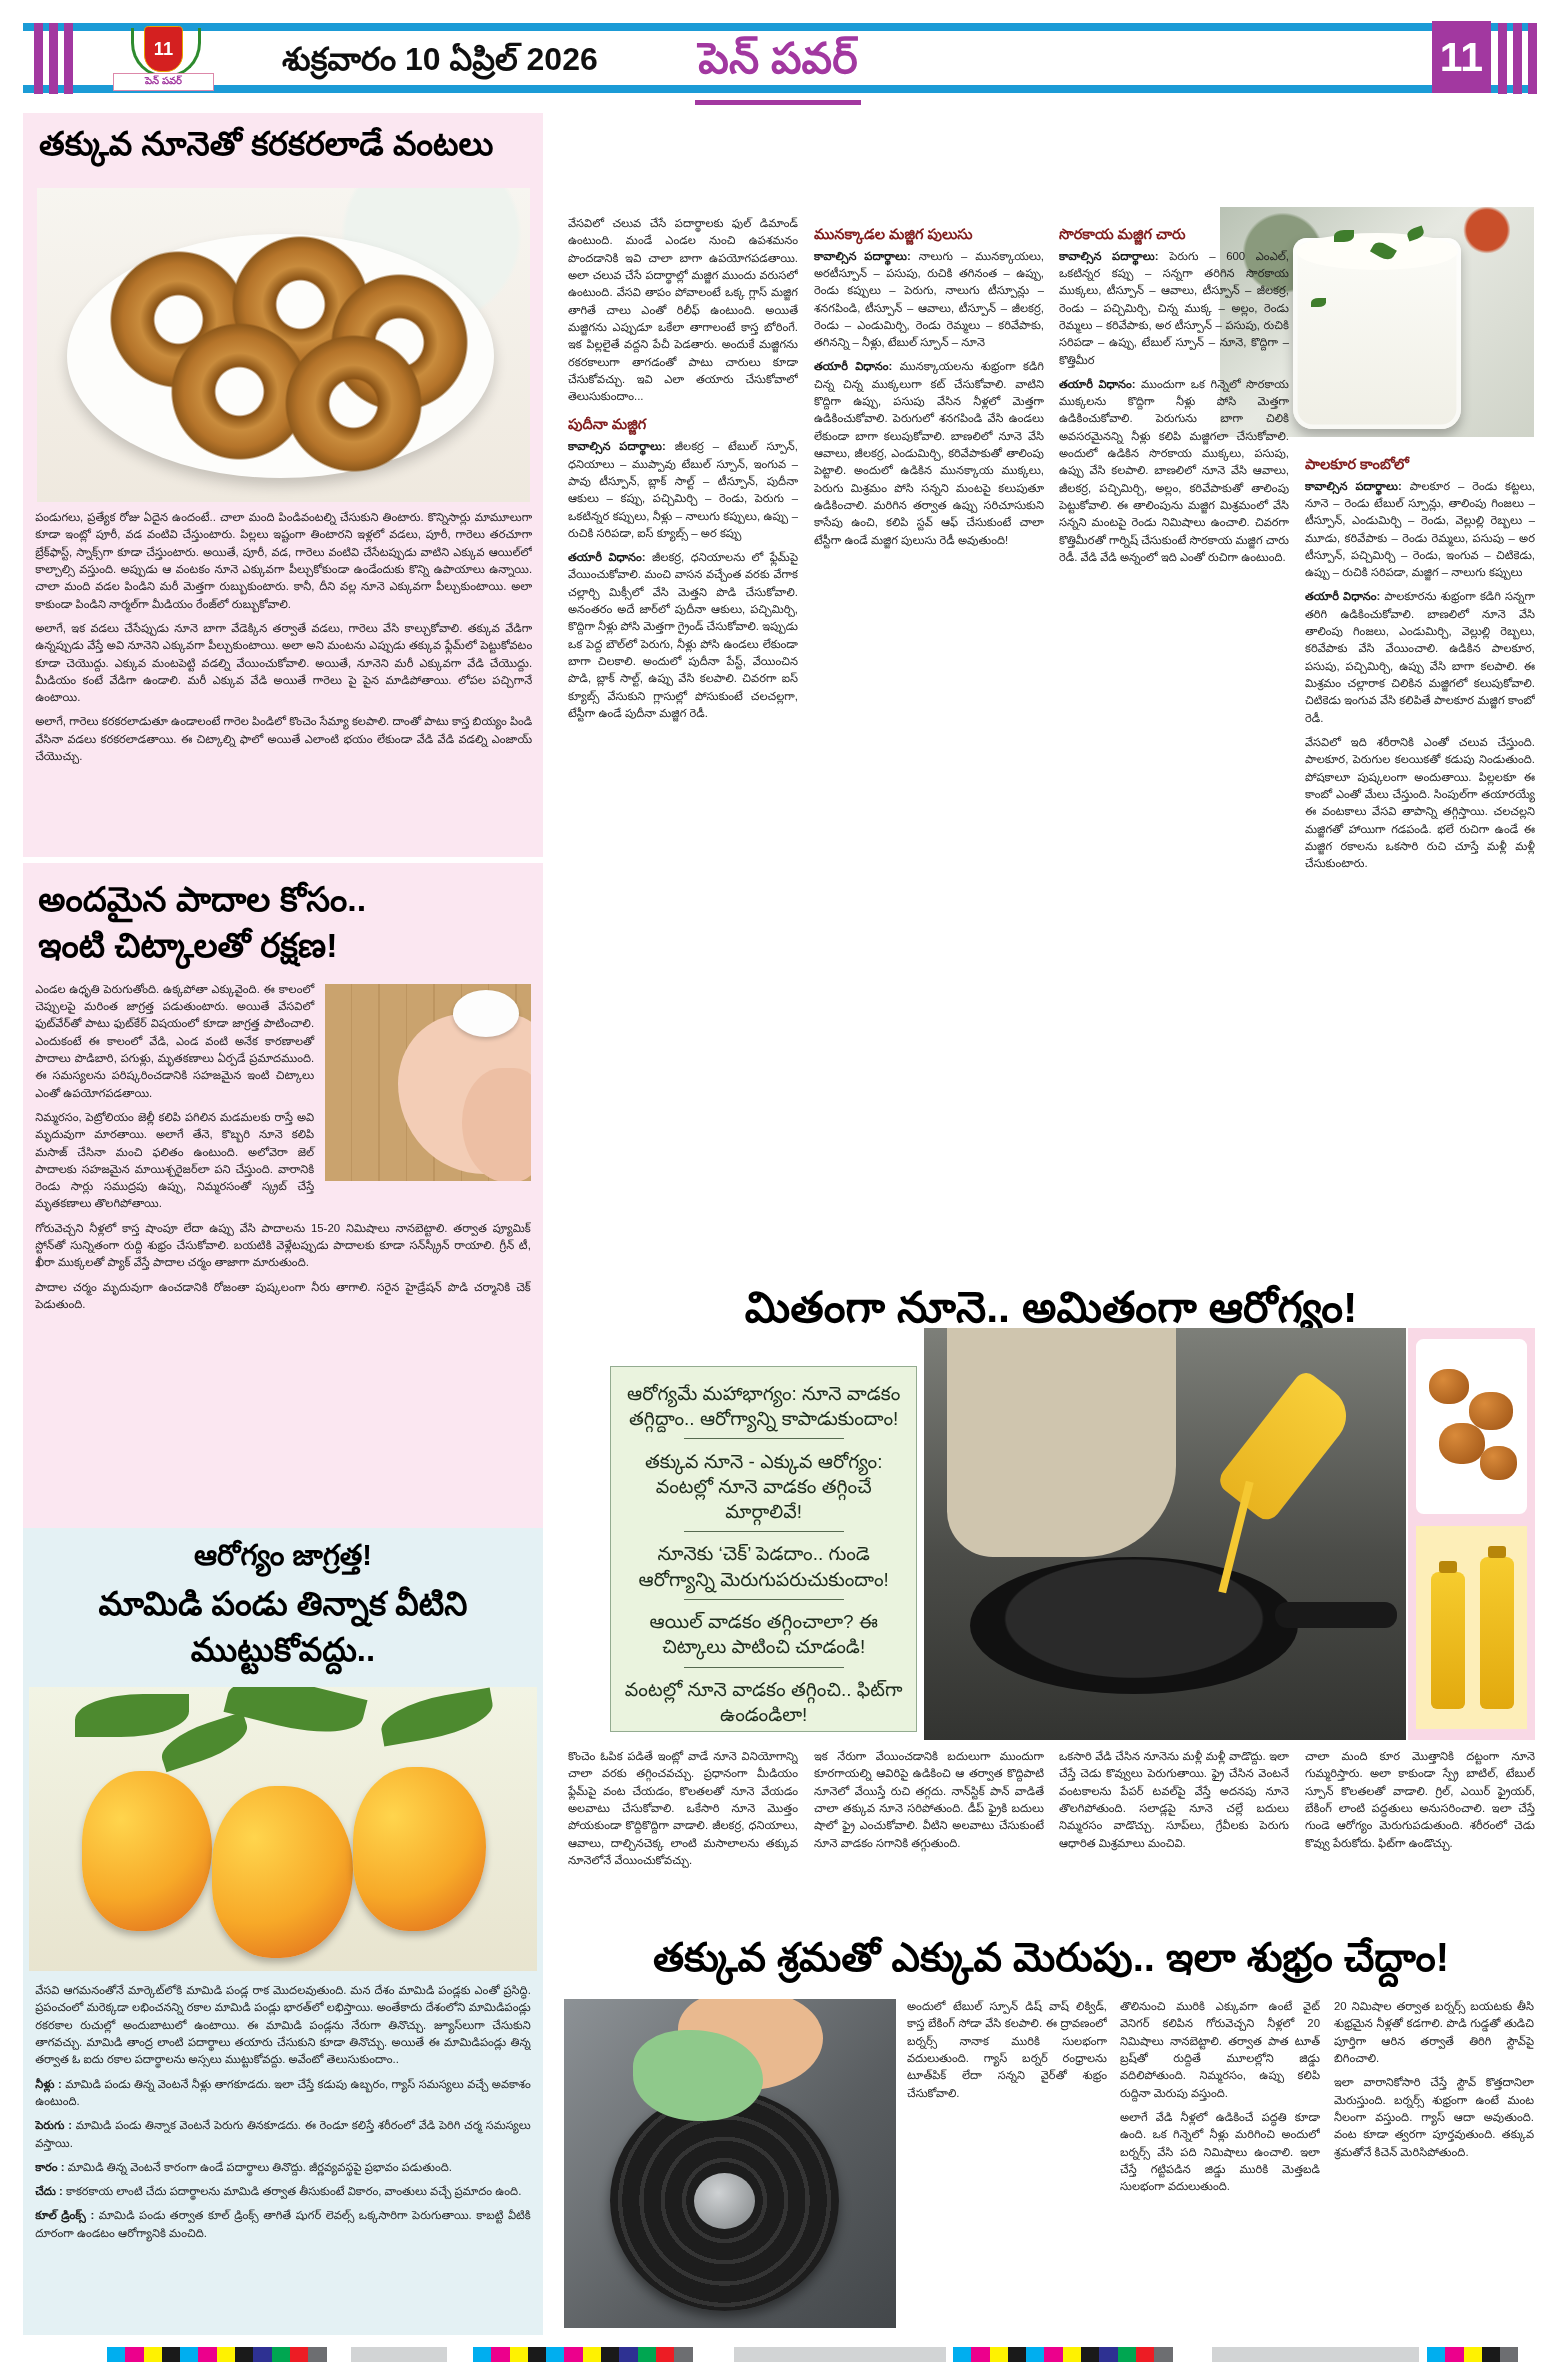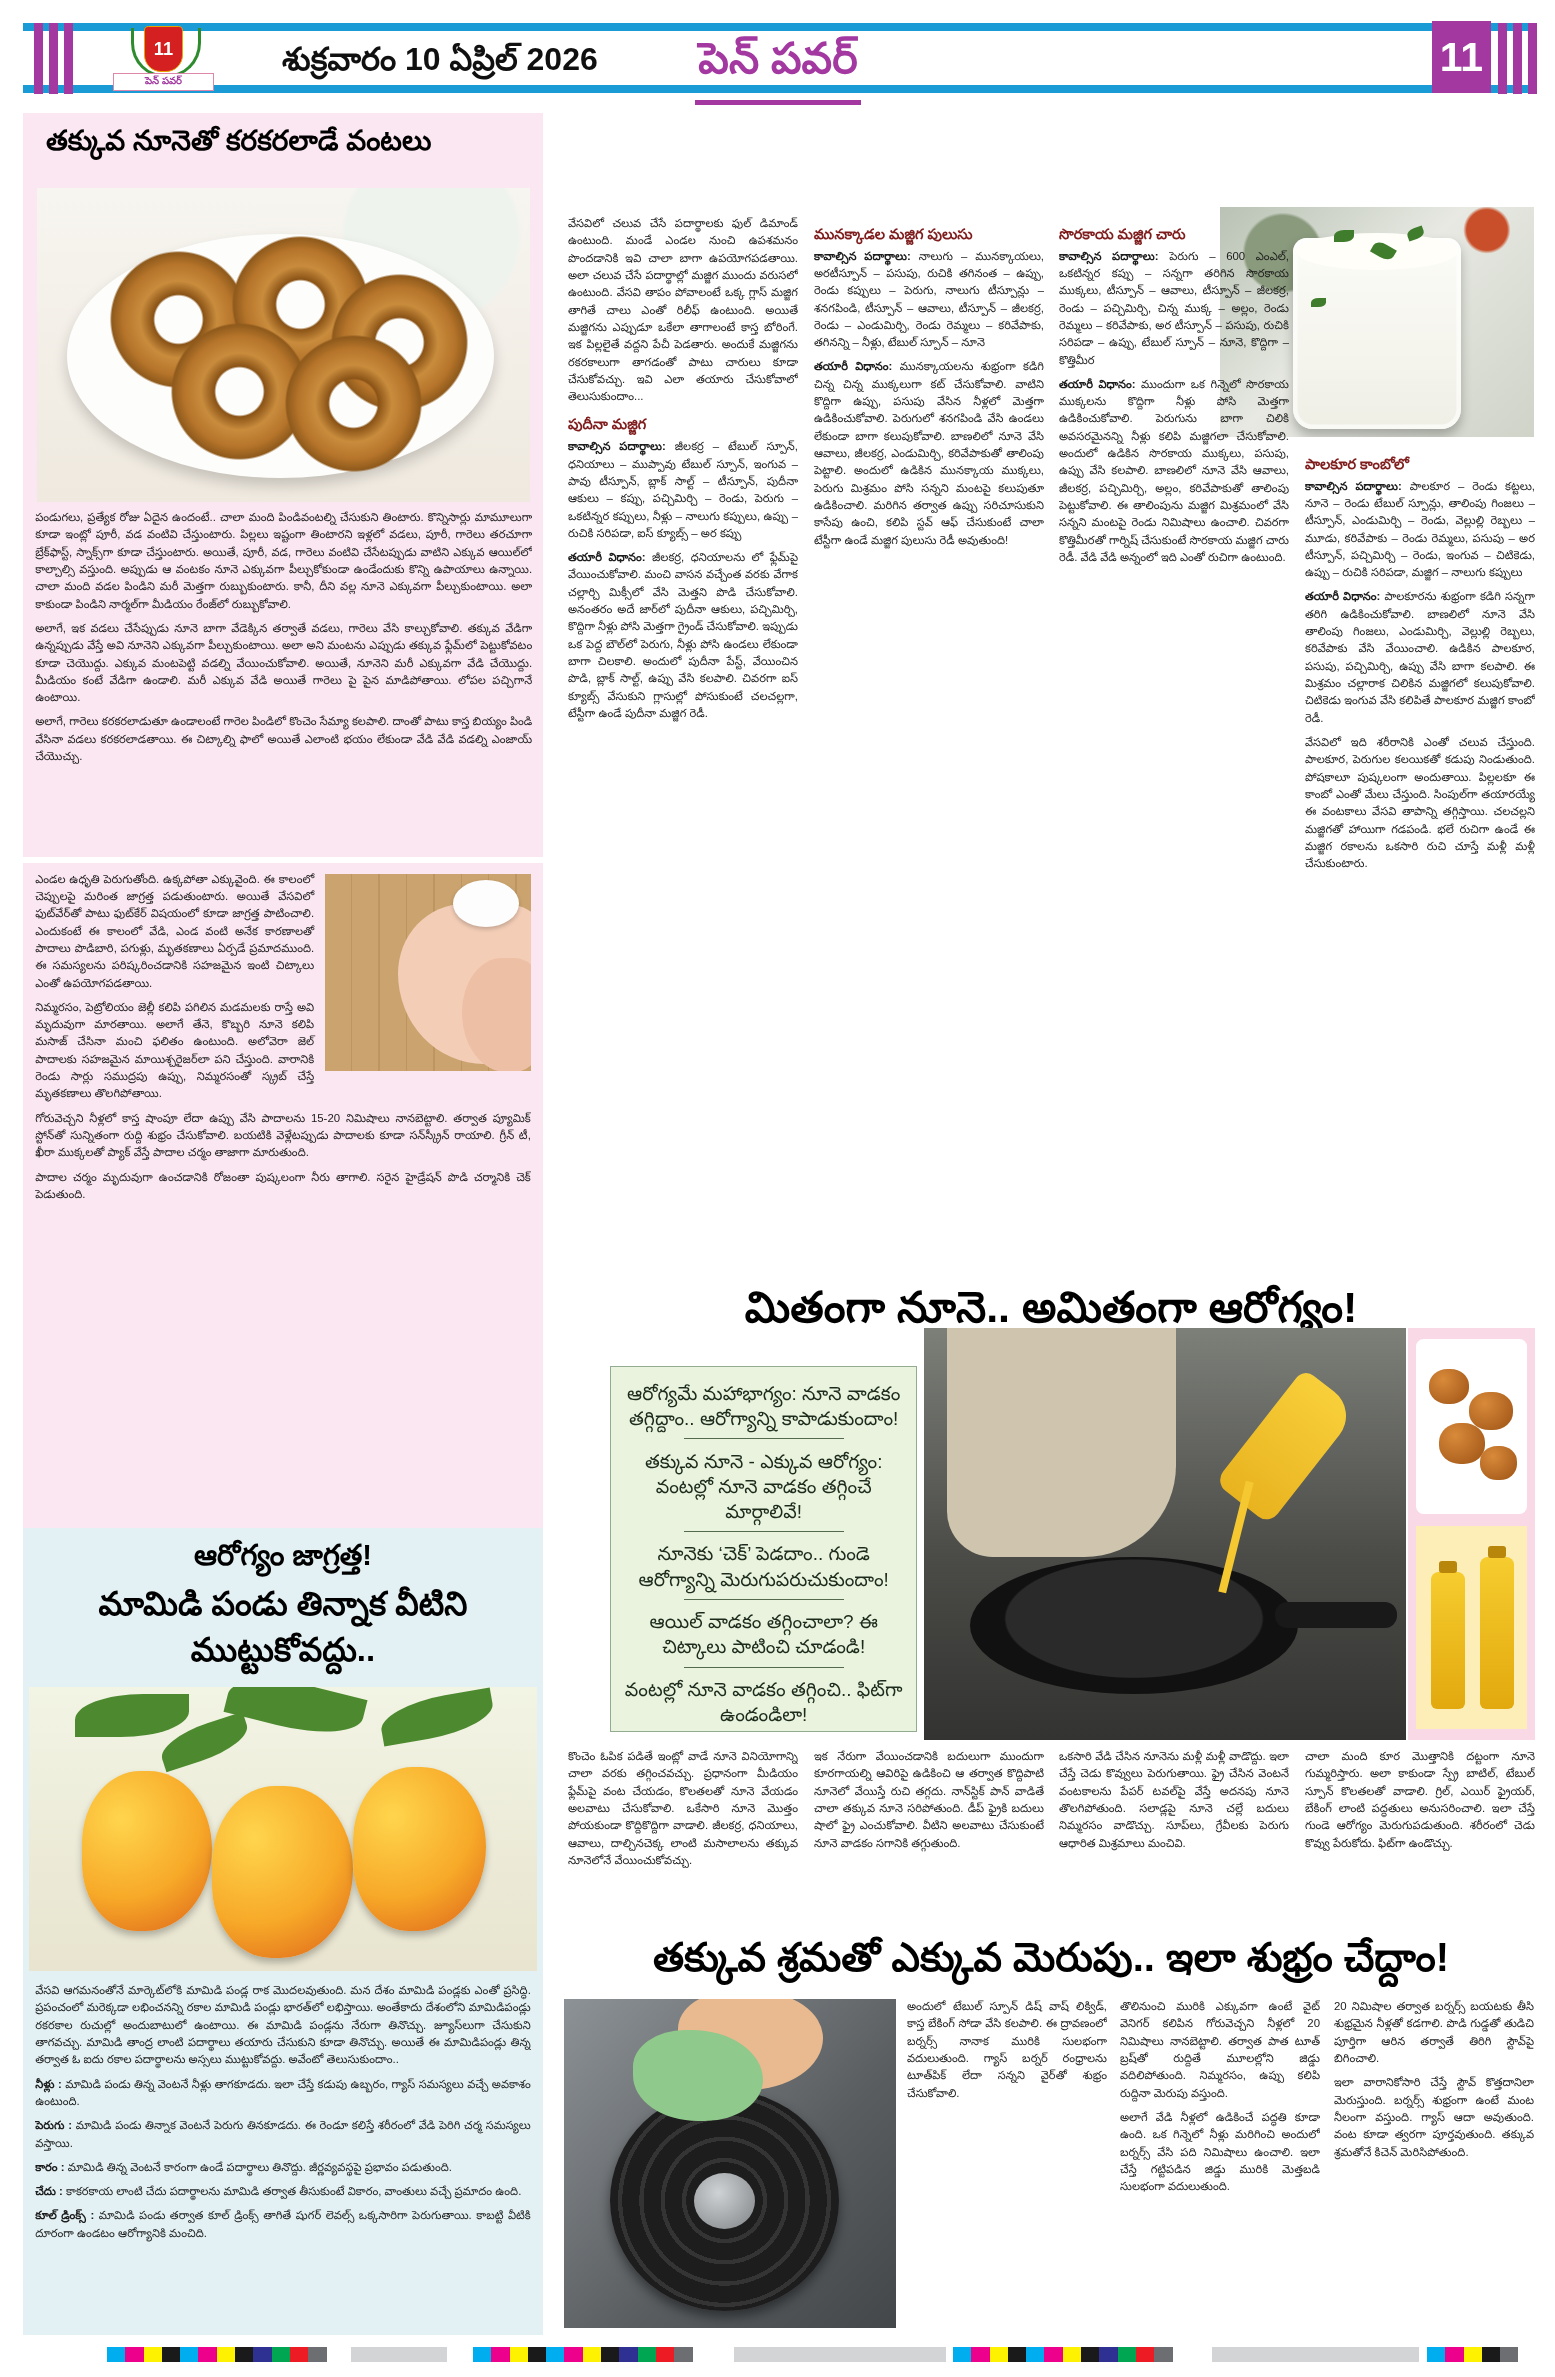--- a/index.html
+++ b/index.html
@@ -27,21 +27,21 @@
   #masthead .ul{display:inline-block;border-bottom:5.3px solid #a238a0;padding:0 3px 6.1px;}
 
   
   .body-txt{font-size:11.4px;line-height:1.52;color:#1c1c1c;text-align:justify;overflow:hidden;}
   .body-txt p{margin:0 0 6.9px;}
   .subhead{font-size:14.5px;font-weight:bold;color:#7f1d1d;margin:7.6px 0 3px;}
   b.lead{font-weight:bold;}
 
   
   #vada-block{left:23px;top:113px;width:520px;height:744px;background:#fbe7f1;}
-  #vada-headline{position:absolute;left:23px;top:12.2px;width:488px;font-size:28px;font-weight:bold;color:#000;}
+  #vada-headline{position:absolute;left:16px;top:12.2px;width:488px;font-size:33px;font-weight:bold;color:#000;}
   #vada-photo{position:absolute;left:13.7px;top:75px;width:493px;height:314px;background:
         radial-gradient(circle at 80% 15%,#eef3ee 0 18%,transparent 19%),
         linear-gradient(#f7f5f0,#efe9df);overflow:hidden;}
   .plate{position:absolute;left:30.5px;top:46px;width:427px;height:244px;background:#fdfdfb;border-radius:50%;
         box-shadow:0 7.6px 13.7px rgba(0,0,0,.18);}
   .vada{position:absolute;width:145px;height:141px;border-radius:50%;
         background:radial-gradient(circle,rgba(0,0,0,0) 0 23%,#8a5316 25%,#c98c3d 38%,#b5742a 55%,#8f5a1c 66%,rgba(0,0,0,0) 68%);}
   #vada-body{position:absolute;left:12.2px;top:396px;width:497px;height:337px;}
 
   #foot-block{left:23px;top:863px;width:520px;height:665px;background:#fbe7f1;}
@@ -158,20 +158,24 @@
       <div class="vada" style="left:244px;top:145px"></div>
     </div>
     <div id="vada-body" class="body-txt">
       <p>పండుగలు, ప్రత్యేక రోజు ఏదైన ఉందంటే.. చాలా మంది పిండివంటల్ని చేసుకుని తింటారు. కొన్నిసార్లు మామూలుగా కూడా ఇంట్లో పూరీ, వడ వంటివి చేస్తుంటారు. పిల్లలు ఇష్టంగా తింటారని ఇళ్లలో వడలు, పూరీ, గారెలు తరచూగా బ్రేక్‌ఫాస్ట్, స్నాక్స్‌గా కూడా చేస్తుంటారు. అయితే, పూరీ, వడ, గారెలు వంటివి చేసేటప్పుడు వాటిని ఎక్కువ ఆయిల్‌లో కాల్చాల్సి వస్తుంది. అప్పుడు ఆ వంటకం నూనె ఎక్కువగా పీల్చుకోకుండా ఉండేందుకు కొన్ని ఉపాయాలు ఉన్నాయి. చాలా మంది వడల పిండిని మరీ మెత్తగా రుబ్బుకుంటారు. కానీ, దీని వల్ల నూనె ఎక్కువగా పీల్చుకుంటాయి. అలా కాకుండా పిండిని నార్మల్‌గా మీడియం రేంజ్‌లో రుబ్బుకోవాలి.</p>
       <p>అలాగే, ఇక వడలు చేసేప్పుడు నూనె బాగా వేడెక్కిన తర్వాతే వడలు, గారెలు వేసి కాల్చుకోవాలి. తక్కువ వేడిగా ఉన్నప్పుడు వేస్తే అవి నూనెని ఎక్కువగా పీల్చుకుంటాయి. అలా అని మంటను ఎప్పుడు తక్కువ ఫ్లేమ్‌లో పెట్టుకోవటం కూడా చెయొద్దు. ఎక్కువ మంటపెట్టి వడల్ని వేయించుకోవాలి. అయితే, నూనెని మరీ ఎక్కువగా వేడి చేయొద్దు. మీడియం కంటే వేడిగా ఉండాలి. మరీ ఎక్కువ వేడి అయితే గారెలు పై పైన మాడిపోతాయి. లోపల పచ్చిగానే ఉంటాయి.</p>
       <p>అలాగే, గారెలు కరకరలాడుతూ ఉండాలంటే గారెల పిండిలో కొంచెం సేమ్యా కలపాలి. దాంతో పాటు కాస్త బియ్యం పిండి వేసినా వడలు కరకరలాడతాయి. ఈ చిట్కాల్ని ఫాలో అయితే ఎలాంటి భయం లేకుండా వేడి వేడి వడల్ని ఎంజాయ్ చేయొచ్చు.</p>
     </div>
   </div>
 
   <div id="foot-block" class="abs">
+    <div id="foot-headline">
+      <span>అందమైన పాదాల కోసం..</span><br>
+      <span>ఇంటి చిట్కాలతో రక్షణ!</span>
+    </div>
     <div id="foot-body" class="body-txt">
       <div id="foot-photo">
         <div class="foot-shape"></div>
         <div class="foot-shape2"></div>
         <div class="cotton"></div>
       </div>
       <p>ఎండల ఉధృతి పెరుగుతోంది. ఉక్కపోతా ఎక్కువైంది. ఈ కాలంలో చెప్పులపై మరింత జాగ్రత్త పడుతుంటారు. అయితే వేసవిలో ఫుట్‌వేర్‌తో పాటు ఫుట్‌కేర్ విషయంలో కూడా జాగ్రత్త పాటించాలి. ఎందుకంటే ఈ కాలంలో వేడి, ఎండ వంటి అనేక కారణాలతో పాదాలు పొడిబారి, పగుళ్లు, మృతకణాలు ఏర్పడే ప్రమాదముంది. ఈ సమస్యలను పరిష్కరించడానికి సహజమైన ఇంటి చిట్కాలు ఎంతో ఉపయోగపడతాయి.</p>
       <p>నిమ్మరసం, పెట్రోలియం జెల్లీ కలిపి పగిలిన మడమలకు రాస్తే అవి మృదువుగా మారతాయి. అలాగే తేనె, కొబ్బరి నూనె కలిపి మసాజ్ చేసినా మంచి ఫలితం ఉంటుంది. అలోవెరా జెల్ పాదాలకు సహజమైన మాయిశ్చరైజర్‌లా పని చేస్తుంది. వారానికి రెండు సార్లు సముద్రపు ఉప్పు, నిమ్మరసంతో స్క్రబ్ చేస్తే మృతకణాలు తొలగిపోతాయి.</p>
       <p>గోరువెచ్చని నీళ్లలో కాస్త షాంపూ లేదా ఉప్పు వేసి పాదాలను 15-20 నిమిషాలు నానబెట్టాలి. తర్వాత ప్యూమిక్ స్టోన్‌తో సున్నితంగా రుద్ది శుభ్రం చేసుకోవాలి. బయటికి వెళ్లేటప్పుడు పాదాలకు కూడా సన్‌స్క్రీన్ రాయాలి. గ్రీన్ టీ, ఖీరా ముక్కలతో ప్యాక్ వేస్తే పాదాల చర్మం తాజాగా మారుతుంది.</p>
       <p>పాదాల చర్మం మృదువుగా ఉంచడానికి రోజంతా పుష్కలంగా నీరు తాగాలి. సరైన హైడ్రేషన్ పొడి చర్మానికి చెక్ పెడుతుంది.</p>

